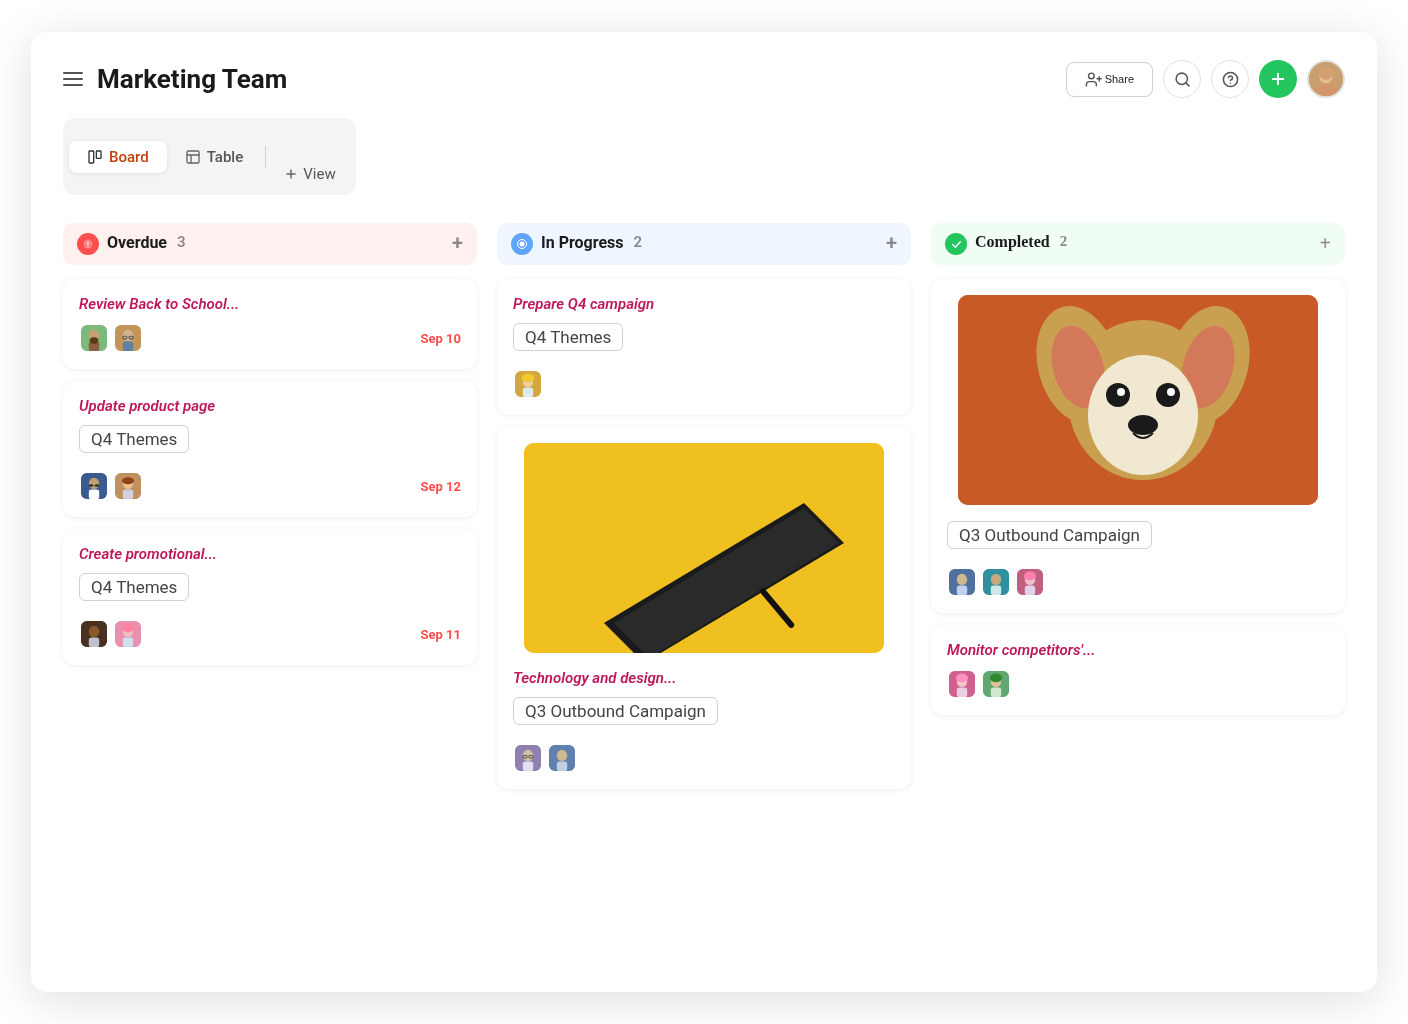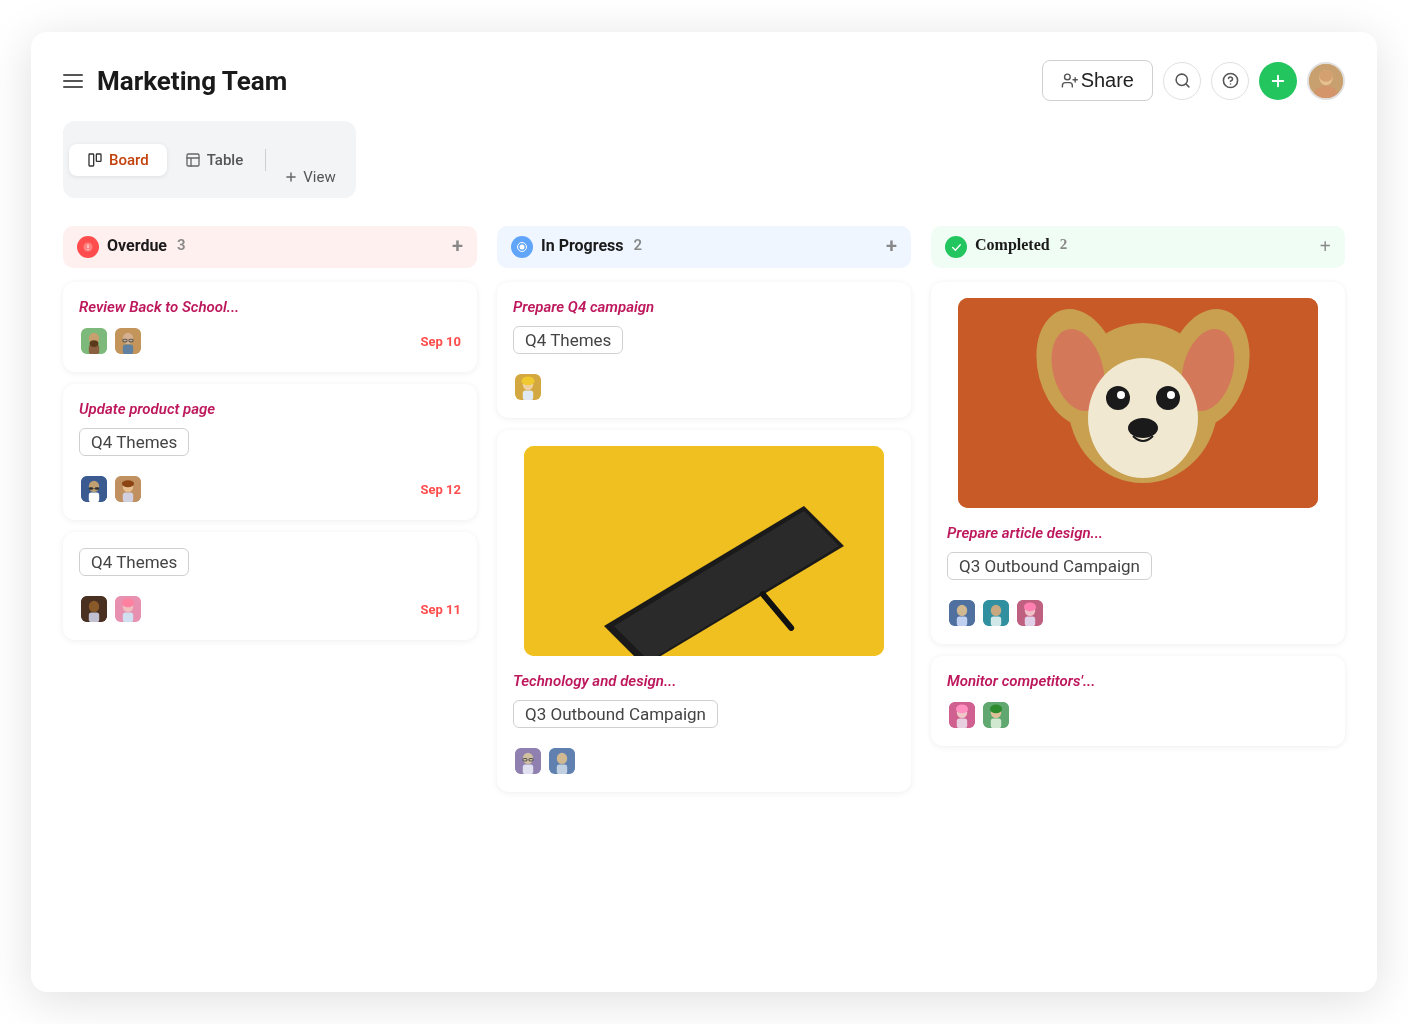--- a/index.html
+++ b/index.html
@@ -58,21 +58,21 @@
       gap: 10px;
     }
     .share-btn {
       display: flex;
       align-items: center;
       gap: 3px;
       padding: 8px 18px;
       border: 1.5px solid #d0d0d0;
       border-radius: 8px;
       background: #fff;
-      font-size: 20px;
+      font-size: 11px;
       color: #222;
       cursor: pointer;
       font-weight: 500;
     }
     .icon-btn {
       width: 38px;
       height: 38px;
       border-radius: 50%;
       border: 1.5px solid #e0e0e0;
       background: #fff;
@@ -416,20 +416,21 @@
                 <rect x="9" y="19" width="12" height="11" rx="3" fill="#d0d0e0"></rect>
                 <ellipse cx="15" cy="9" rx="7" ry="4" fill="#8B4513"></ellipse>
               </svg>
             </div>
           </div>
           <span class="due-date">Sep 12</span>
         </div>
       </div>
 
       <div class="card">
+        <div class="card-title">Create promotional...</div>
         <div class="card-tag">Q4 Themes</div>
         <div class="card-footer">
           <div class="avatars">
             <div class="avatar" style="background:#4a3020">
               <svg viewBox="0 0 30 30" width="30" height="30">
                 <rect width="30" height="30" rx="7" fill="#4a3020"></rect>
                 <ellipse cx="15" cy="12" rx="6" ry="6.5" fill="#8B5A2B"></ellipse>
                 <rect x="9" y="19" width="12" height="11" rx="3" fill="#c0c0d0"></rect>
               </svg>
             </div>
@@ -550,21 +551,20 @@
             <circle cx="160" cy="100" r="12" fill="#1a1a1a"></circle>
             <circle cx="210" cy="100" r="12" fill="#1a1a1a"></circle>
             <circle cx="163" cy="97" r="4" fill="#fff"></circle>
             <circle cx="213" cy="97" r="4" fill="#fff"></circle>
 
             <ellipse cx="185" cy="130" rx="15" ry="10" fill="#1a1a1a"></ellipse>
 
             <path d="M175 138 Q185 148 195 138" fill="none" stroke="#1a1a1a" stroke-width="2"></path>
           </svg>
         </div>
-        <div class="card-title">Prepare article design...</div>
         <div class="card-tag">Q3 Outbound Campaign</div>
         <div class="card-footer">
           <div class="avatars">
             <div class="avatar" style="background:#5070a0">
               <svg viewBox="0 0 30 30" width="30" height="30">
                 <rect width="30" height="30" rx="7" fill="#5070a0"></rect>
                 <ellipse cx="15" cy="12" rx="6" ry="6.5" fill="#d0b890"></ellipse>
                 <rect x="9" y="19" width="12" height="11" rx="3" fill="#c0d0f0"></rect>
               </svg>
             </div>

